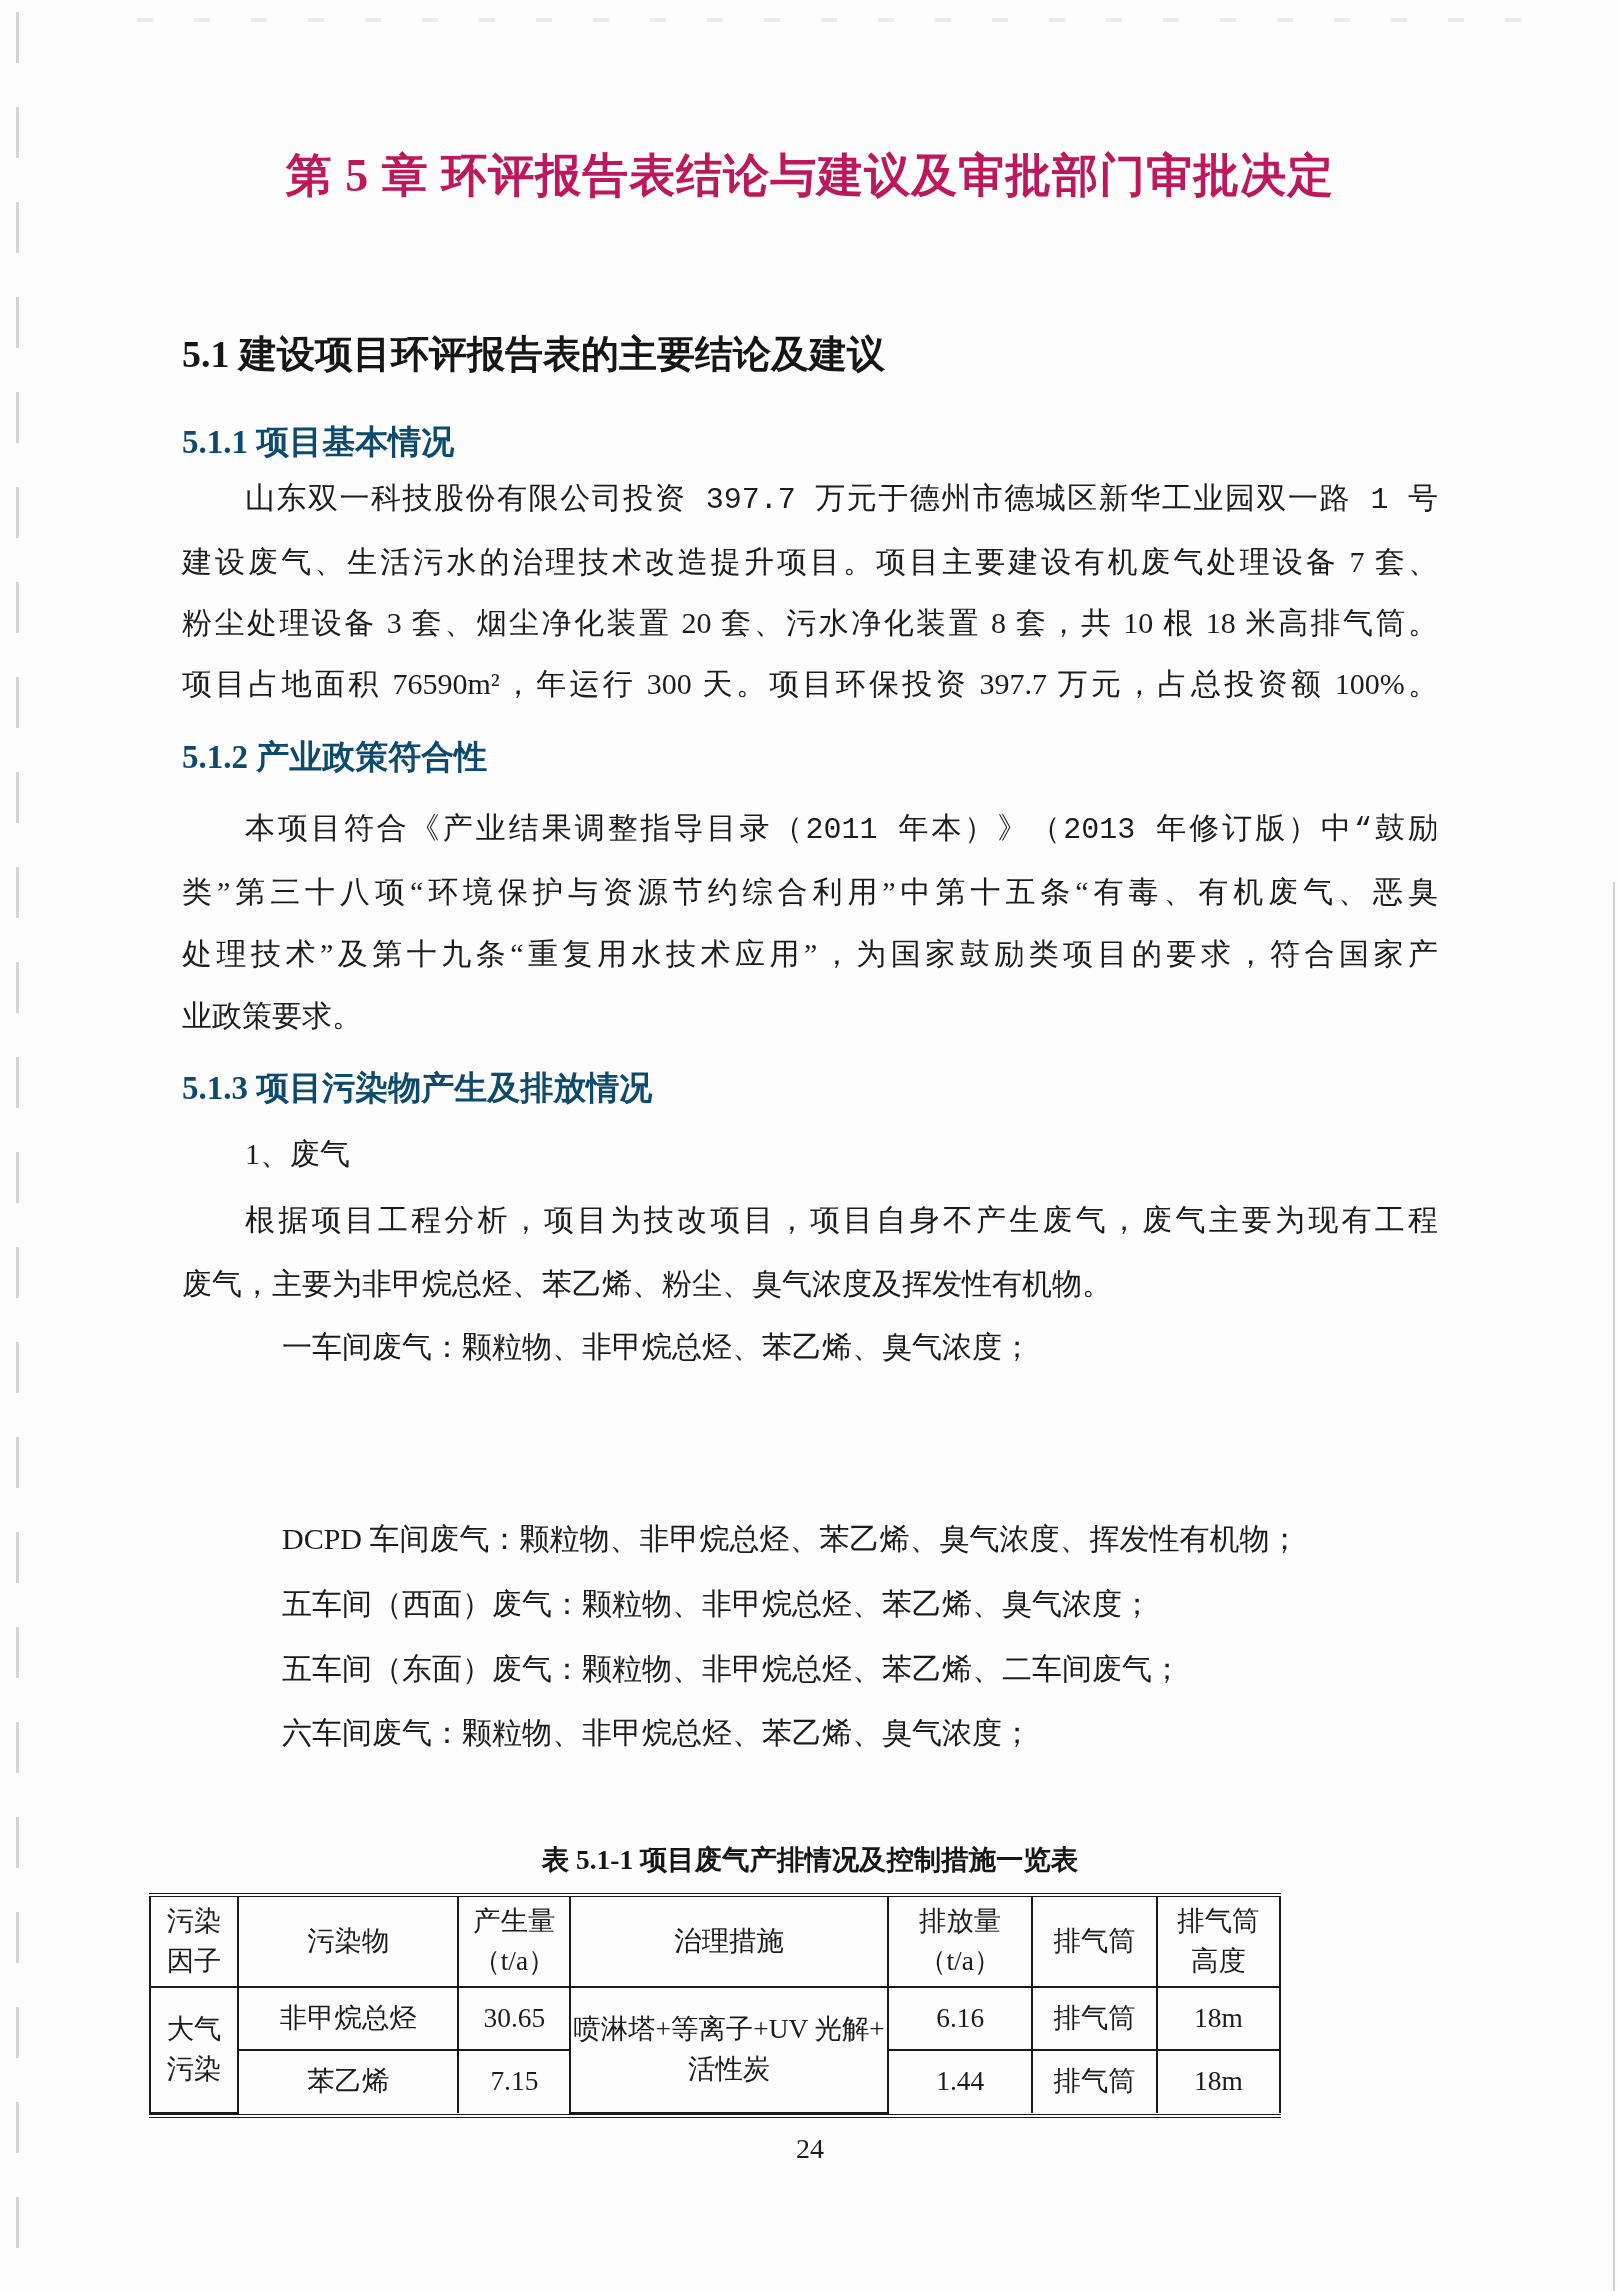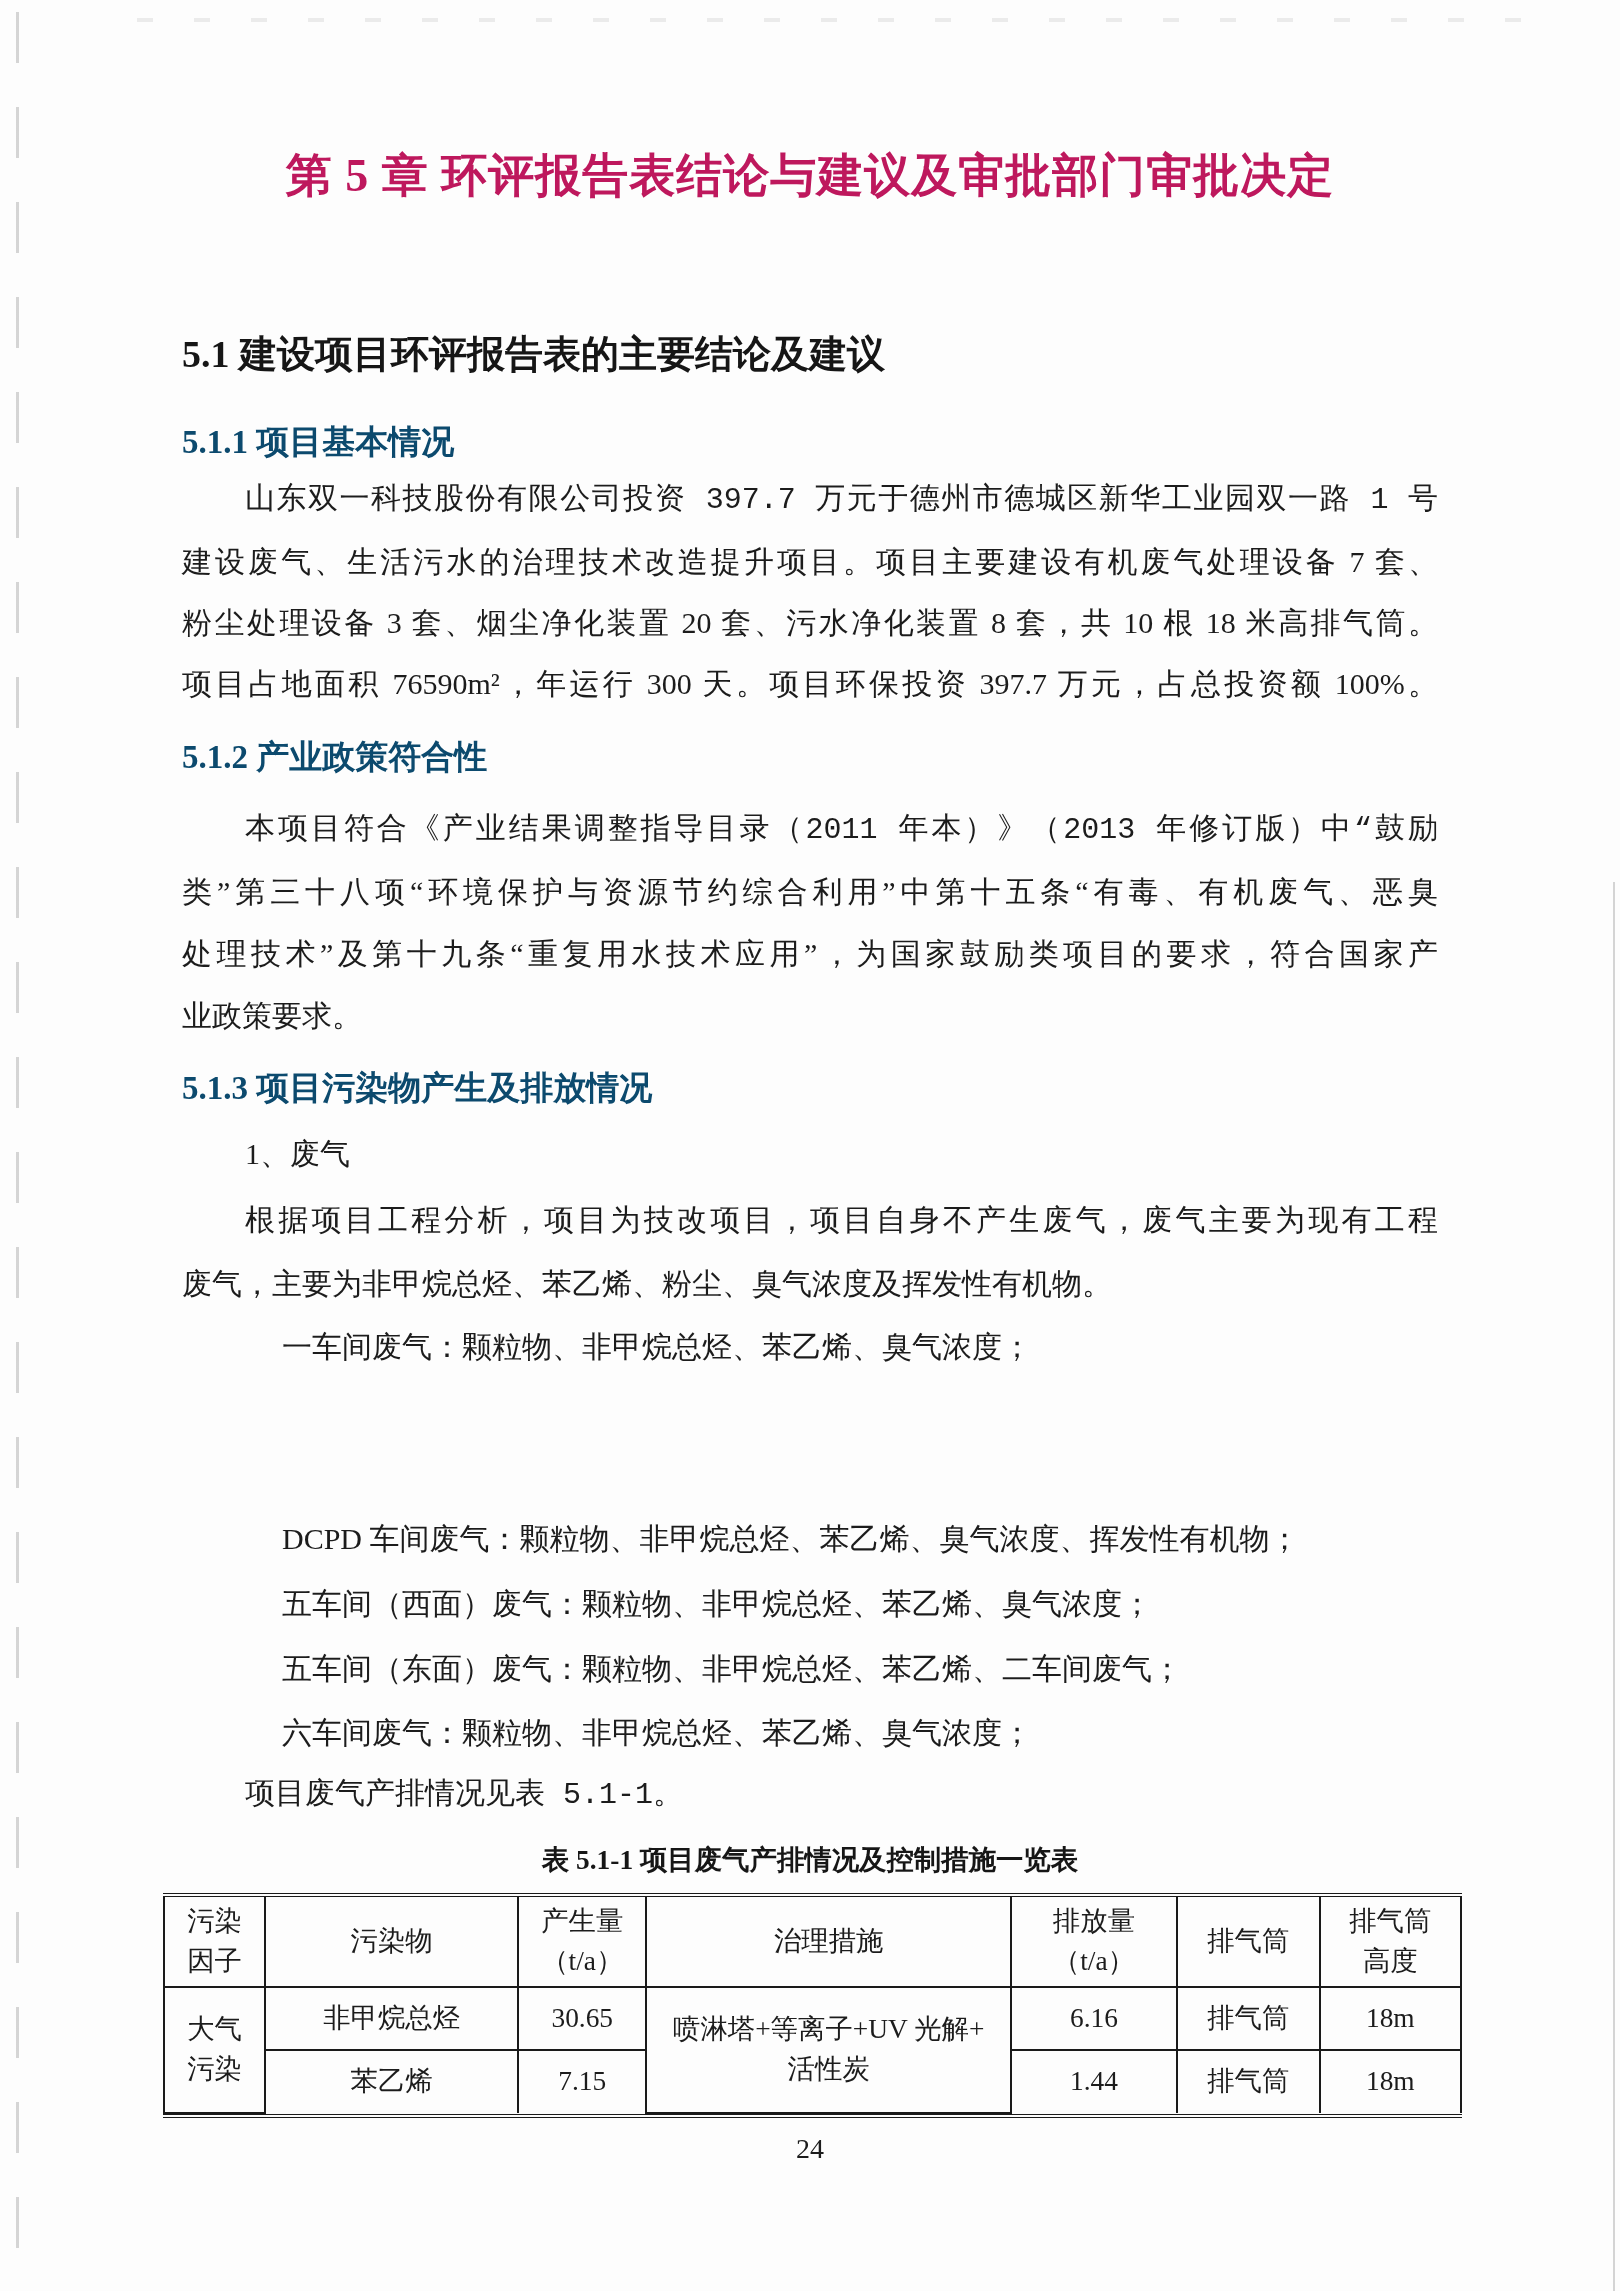--- a/index.html
+++ b/index.html
@@ -51,21 +51,21 @@
   .indent { padding-left:63px;font-family:Liberation Mono, monospace; }
   .short { white-space:nowrap; }
   .ws { left:282px; width:1157px; white-space:nowrap; }
   .sub { left:245px; width:392px; white-space:nowrap; }
 
   .table-caption {
     position:absolute; top:1842px; left:0; width:100%;
     text-align:center; font-size:27.4px; font-weight:bold; color:#161616;
   }
   .table-wrap {
-    position:absolute; left:163px; top:1893px; width:1299px;
+    position:absolute; left:149px; top:1893px; width:1132px;
     border-top:4.9px double #1a1a1a;
     border-bottom:4.9px double #1a1a1a;
   }
   table { width:100%; border-collapse:collapse; table-layout:fixed; }
   th, td {
     border:2px solid #1a1a1a;
     text-align:center; vertical-align:middle;
     font-size:27.4px; font-weight:normal;
     white-space:pre-line; line-height:1.45;
     padding:2px;
@@ -109,21 +109,20 @@
   <div class="line sub" style="top:1135px;">1、废气</div>
   <div class="line jline indent" style="top:1204px;">根据项目工程分析，项目为技改项目，项目自身不产生废气，废气主要为现有工程</div>
   <div class="line short" style="top:1265px;">废气，主要为非甲烷总烃、苯乙烯、粉尘、臭气浓度及挥发性有机物。</div>
 
   <div class="line ws" style="top:1328px;">一车间废气：颗粒物、非甲烷总烃、苯乙烯、臭气浓度；</div>
   <div class="line ws" style="top:1520px;">DCPD 车间废气：颗粒物、非甲烷总烃、苯乙烯、臭气浓度、挥发性有机物；</div>
   <div class="line ws" style="top:1585px;">五车间（西面）废气：颗粒物、非甲烷总烃、苯乙烯、臭气浓度；</div>
   <div class="line ws" style="top:1650px;">五车间（东面）废气：颗粒物、非甲烷总烃、苯乙烯、二车间废气；</div>
   <div class="line ws" style="top:1714px;">六车间废气：颗粒物、非甲烷总烃、苯乙烯、臭气浓度；</div>
 
-  <div class="line short indent" style="top:1777px;">项目废气产排情况见表 5.1-1。</div>
 
   <div class="table-caption">表 5.1-1 项目废气产排情况及控制措施一览表</div>
 
   <div class="table-wrap">
     <table>
       <colgroup>
         <col style="width:7.8%">
           <col style="width:19.5%">
           <col style="width:9.9%">
         <col style="width:28.1%">

